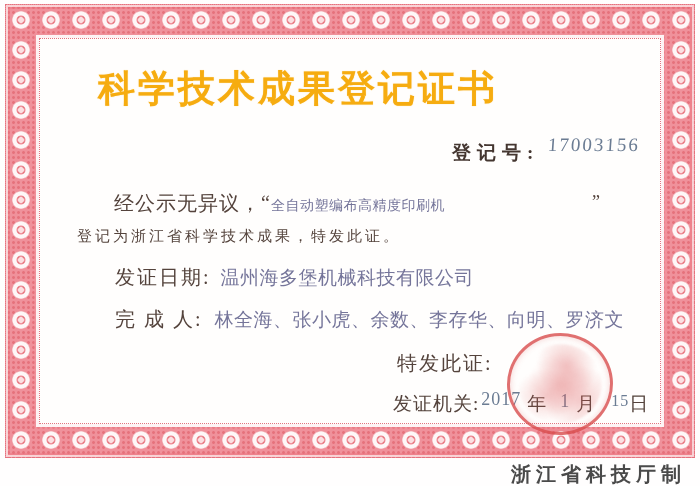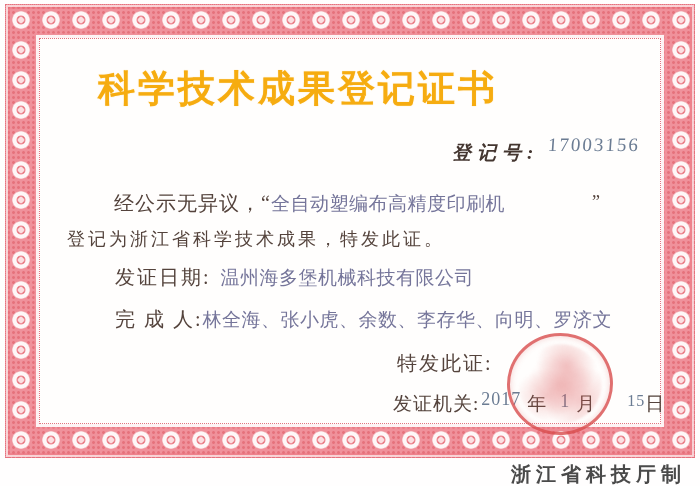--- a/index.html
+++ b/index.html
@@ -45,49 +45,49 @@
     letter-spacing: 3px;
     color: var(--title-gold, #F6AC10);
     text-shadow: 0 0 1px rgba(246,172,16,0.55);
   }
 
   .ink   { color: var(--ink, #54433C); }
   .fill  { color: var(--fill-ink, #75759A); }
   .numink{ color: var(--number-ink, #6B7C93); }
 
   .reg-row { left: 452px; top: 140px; font-size: 19px; }
-  .reg-label { font-weight: 700; letter-spacing: 6px; color: #443630; font-style: italic; }
+  .reg-label { font-weight: 700; letter-spacing: 6px; color: #443630; }
   .reg-number {
     display: inline-block;
     font-size: 19px; letter-spacing: 2px;
     transform: translateY(-8px) skewX(-4deg);
     margin-left: 4px;
   }
 
   .line1 { left: 114px; top: 190px; font-size: 20px; letter-spacing: 1px; }
-  .line1 .project { font-size: 19px; letter-spacing: 0.5px; }
+  .line1 .project { font-size: 14px; letter-spacing: 0.5px; }
   .close-quote { left: 592px; top: 192px; font-size: 18px; }
 
-  .line2 { left: 67px; top: 227px; font-size: 18px; letter-spacing: 3px; }
+  .line2 { left: 77px; top: 227px; font-size: 15px; letter-spacing: 3px; }
 
   .field-label { font-size: 20px; letter-spacing: 2px; }
   .field-value { font-size: 19px; letter-spacing: 0.5px; }
 
   .unit-row   { left: 115px; top: 264px; }
   .unit-row .field-value   { margin-left: 10px; }
   .people-row { left: 115px; top: 306px; }
-  .people-row .field-value { margin-left: 0; }
+  .people-row .field-value { margin-left: 12px; }
 
   .authority-row { left: 397px; top: 350px; font-size: 20px; letter-spacing: 2px; }
   .date-row      { left: 393px; top: 391px; font-size: 19px; }
   .date-row .date-label { letter-spacing: 1px; }
   .date-num { display: inline-block; font-size: 18px; letter-spacing: 1px; }
   .date-year  { transform: translateY(-5px); margin-left: 2px; }
   .date-month { transform: translateY(-3px); margin-left: 14px; }
-  .date-day   { transform: translateY(-4px); margin-left: 32px; font-size: 16px; }
+  .date-day   { transform: translateY(-4px); margin-left: 16px; font-size: 16px; }
   .date-unit  { margin-left: 6px; }
 
   
   .seal {
     left: 507px; top: 333px;
     width: 106px; height: 102px;
     border: 3px solid rgba(216,76,76,0.8);
     border-radius: 50%;
     transform: rotate(-6deg);
     box-shadow: inset 0 0 6px rgba(216,76,76,0.25);

